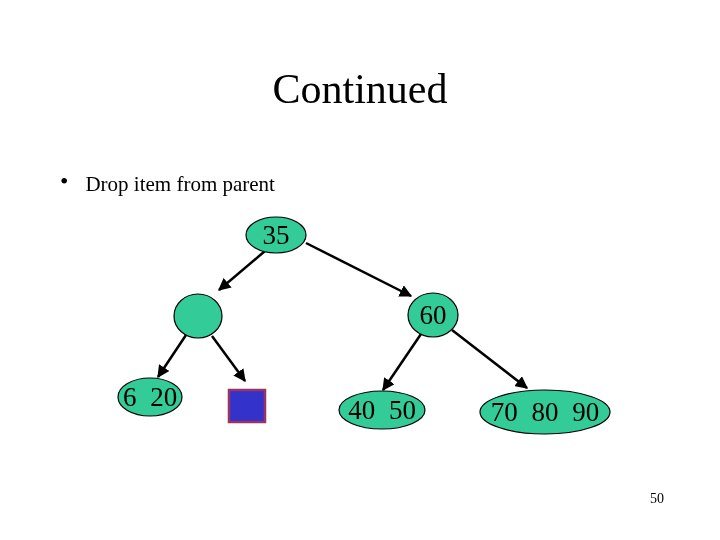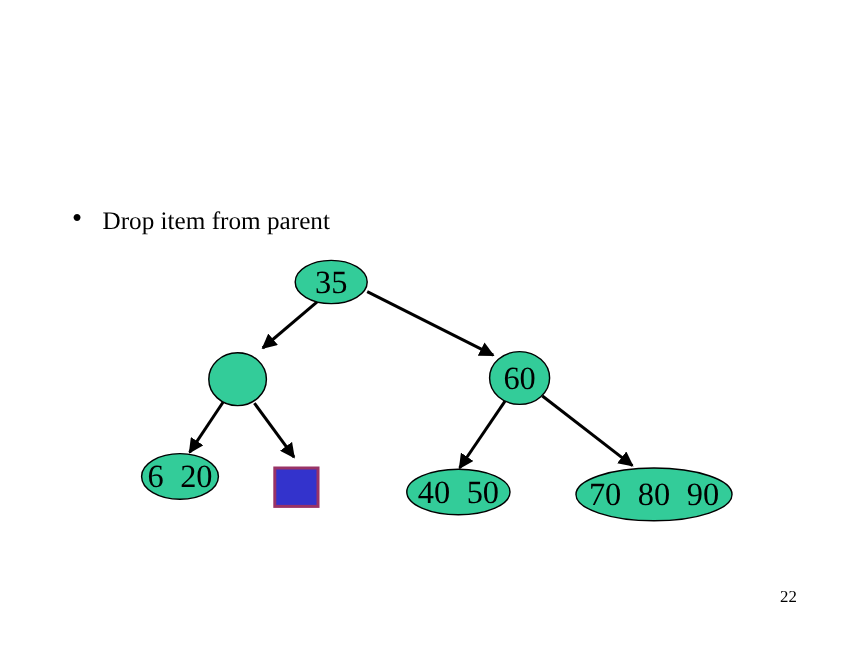--- a/index.html
+++ b/index.html
@@ -72,20 +72,21 @@
     right: 56px;
     font-size: 14px;
     color: #000000;
   }
 </style>
 </head>
 <body>
 
 <div class="slide">
 
+  <div class="slide-title">Continued</div>
 
   <div class="bullet-line">
     <span class="bullet-marker">•</span>
     <span class="bullet-text">Drop item from parent</span>
   </div>
 
   <svg class="tree-svg" width="720" height="540" viewBox="0 0 720 540">
     <defs>
       <marker id="arrowhead" viewBox="0 0 10 10" refX="9" refY="5" markerWidth="5" markerHeight="5" orient="auto-start-reverse">
         <path d="M 0 0 L 10 5 L 0 10 z" fill="#000000"></path>
@@ -113,14 +114,14 @@
 
     <rect class="square-shape" x="229" y="390" width="36" height="32" fill="#3333CC" stroke="#993366"></rect>
 
     <ellipse class="node-shape" cx="382" cy="410" rx="43" ry="19" fill="#33CC99" stroke="#000000"></ellipse>
     <text class="node-label" x="382" y="419">40 50</text>
 
     <ellipse class="node-shape" cx="545" cy="412" rx="65" ry="22" fill="#33CC99" stroke="#000000"></ellipse>
     <text class="node-label" x="545" y="421">70 80 90</text>
   </svg>
 
-  <div class="page-number">22</div>
+  <div class="page-number">50</div>
 </div>
 
 </body></html>

